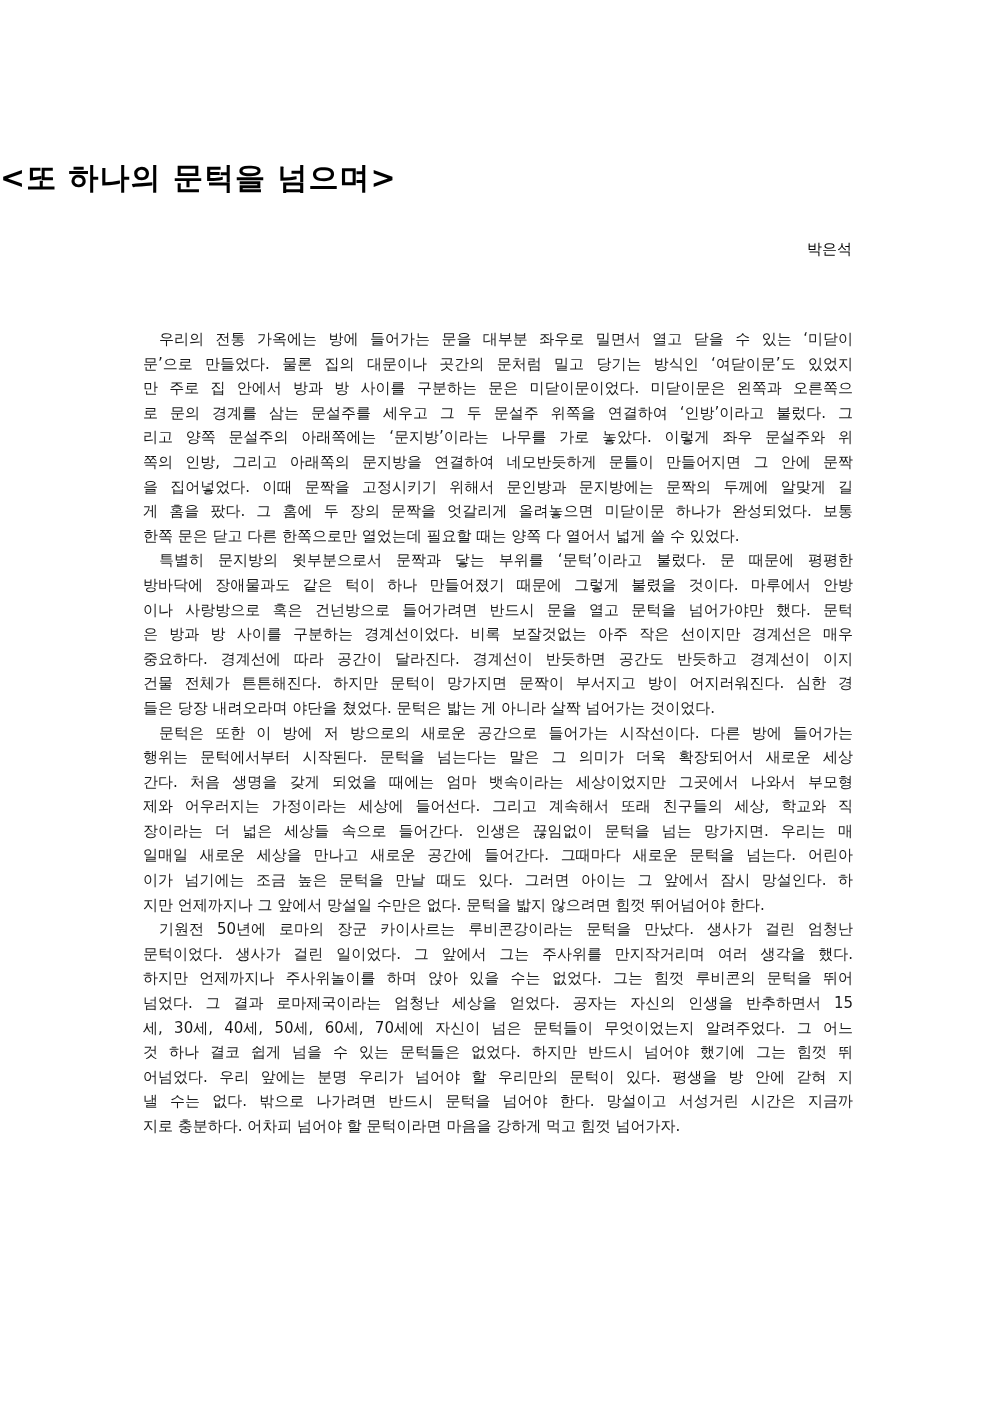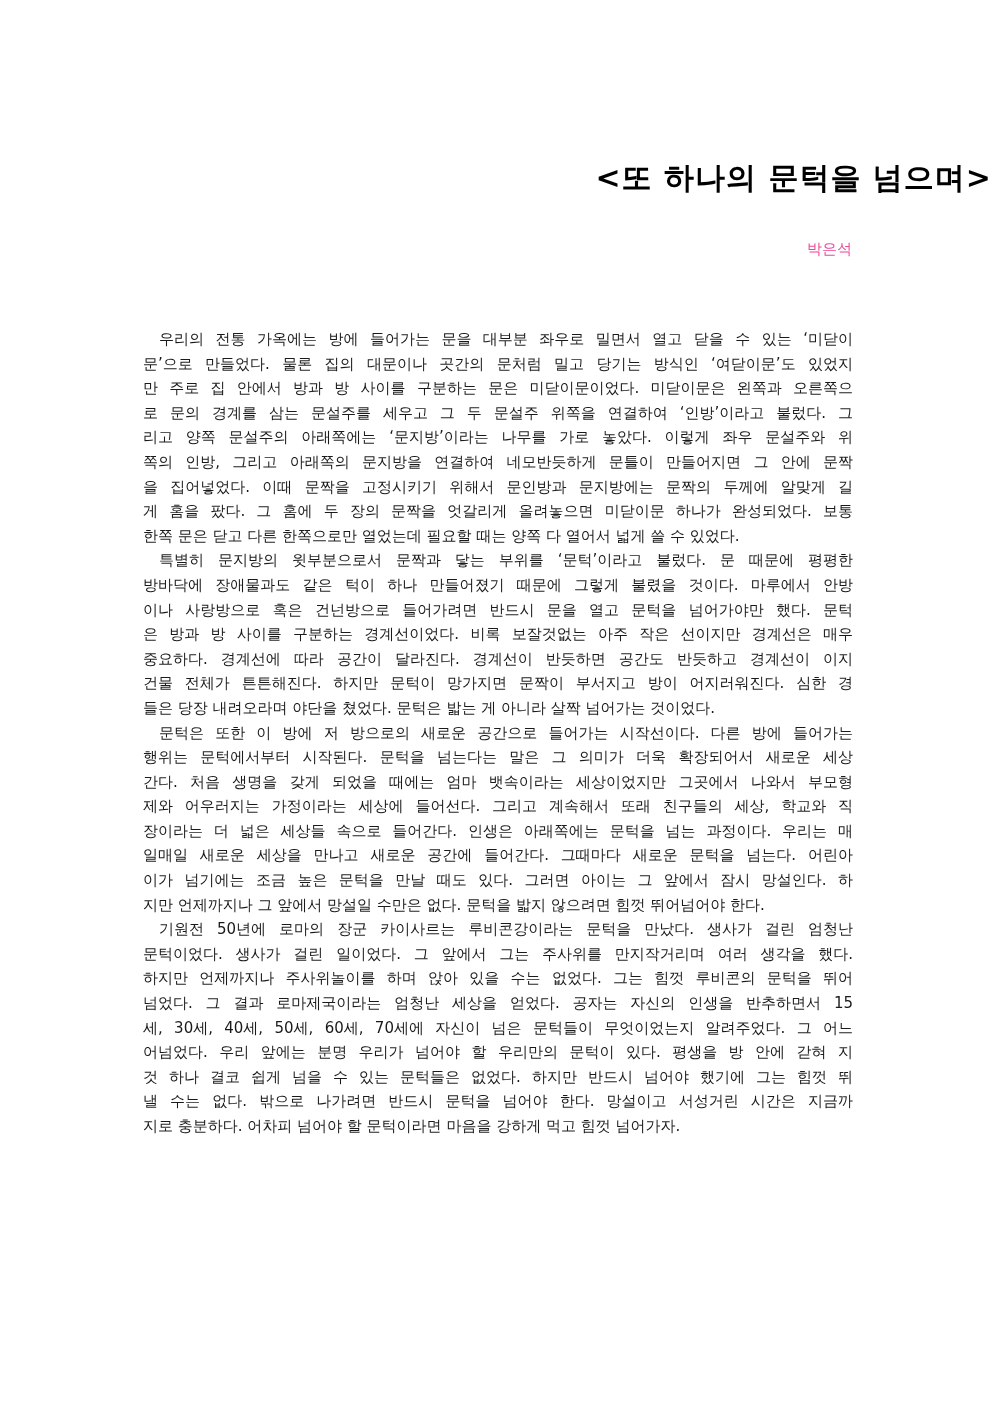--- a/index.html
+++ b/index.html
@@ -1,21 +1,21 @@
 <!DOCTYPE html>
 <html><head>
 <meta charset="utf-8">
 <style>
   html, body { margin: 0; padding: 0; background: #ffffff; }
   body { width: 992px; height: 1403px; position: relative; overflow: hidden;
          font-family: "DejaVu Sans", "Liberation Sans", sans-serif; color: #111; }
   .page { position: absolute; left: 0; top: 0; width: 992px; height: 1403px; background: #fff; }
-  .title { position: absolute; left: 0; width: 992px; top: 158px; text-align: right;
+  .title { position: absolute; left: 0; width: 992px; top: 158px; text-align: left;
            font-size: 30px; font-weight: bold; letter-spacing: 1px; color: #000; }
-  .author { position: absolute; right: 140px; top: 240px; font-size: 15px; color: #ec4899; }
+  .author { position: absolute; right: 140px; top: 240px; font-size: 15px; color: #000000; }
   .body { position: absolute; left: 143px; top: 292px; width: 710px; margin-top: 35px; }
   .line { height: 24.6px; line-height: 24.6px; font-size: 15px; white-space: nowrap;
           text-align: justify; text-align-last: justify; color: #1a1a1a; overflow: visible; }
   .line.last { text-align-last: left; }
   .line.indent { padding-left: 16px; }
 </style>
 </head>
 <body>
 
 <div class="page">
@@ -44,31 +44,31 @@
       <div class="line">중요하다. 경계선에 따라 공간이 달라진다. 경계선이 반듯하면 공간도 반듯하고 경계선이 이지</div>
       <div class="line">건물 전체가 튼튼해진다. 하지만 문턱이 망가지면 문짝이 부서지고 방이 어지러워진다. 심한 경</div>
       <div class="line last">들은 당장 내려오라며 야단을 쳤었다. 문턱은 밟는 게 아니라 살짝 넘어가는 것이었다.</div>
     </div>
 
     <div>
       <div class="line indent">문턱은 또한 이 방에 저 방으로의 새로운 공간으로 들어가는 시작선이다. 다른 방에 들어가는</div>
       <div class="line">행위는 문턱에서부터 시작된다. 문턱을 넘는다는 말은 그 의미가 더욱 확장되어서 새로운 세상</div>
       <div class="line">간다. 처음 생명을 갖게 되었을 때에는 엄마 뱃속이라는 세상이었지만 그곳에서 나와서 부모형</div>
       <div class="line">제와 어우러지는 가정이라는 세상에 들어선다. 그리고 계속해서 또래 친구들의 세상, 학교와 직</div>
-      <div class="line">장이라는 더 넓은 세상들 속으로 들어간다. 인생은 아래쪽에는 문턱을 넘는 과정이다. 우리는 매</div>
+      <div class="line">장이라는 더 넓은 세상들 속으로 들어간다. 인생은 끊임없이 문턱을 넘는 망가지면. 우리는 매</div>
       <div class="line">일매일 새로운 세상을 만나고 새로운 공간에 들어간다. 그때마다 새로운 문턱을 넘는다. 어린아</div>
       <div class="line">이가 넘기에는 조금 높은 문턱을 만날 때도 있다. 그러면 아이는 그 앞에서 잠시 망설인다. 하</div>
       <div class="line last">지만 언제까지나 그 앞에서 망설일 수만은 없다. 문턱을 밟지 않으려면 힘껏 뛰어넘어야 한다.</div>
     </div>
 
     <div>
       <div class="line indent">기원전 50년에 로마의 장군 카이사르는 루비콘강이라는 문턱을 만났다. 생사가 걸린 엄청난</div>
       <div class="line">문턱이었다. 생사가 걸린 일이었다. 그 앞에서 그는 주사위를 만지작거리며 여러 생각을 했다.</div>
       <div class="line">하지만 언제까지나 주사위놀이를 하며 앉아 있을 수는 없었다. 그는 힘껏 루비콘의 문턱을 뛰어</div>
       <div class="line">넘었다. 그 결과 로마제국이라는 엄청난 세상을 얻었다. 공자는 자신의 인생을 반추하면서 15</div>
       <div class="line">세, 30세, 40세, 50세, 60세, 70세에 자신이 넘은 문턱들이 무엇이었는지 알려주었다. 그 어느</div>
+      <div class="line">것 하나 결코 쉽게 넘을 수 있는 문턱들은 없었다. 하지만 반드시 넘어야 했기에 그는 힘껏 뛰</div>
       <div class="line">어넘었다. 우리 앞에는 분명 우리가 넘어야 할 우리만의 문턱이 있다. 평생을 방 안에 갇혀 지</div>
-      <div class="line">것 하나 결코 쉽게 넘을 수 있는 문턱들은 없었다. 하지만 반드시 넘어야 했기에 그는 힘껏 뛰</div>
       <div class="line">낼 수는 없다. 밖으로 나가려면 반드시 문턱을 넘어야 한다. 망설이고 서성거린 시간은 지금까</div>
       <div class="line last">지로 충분하다. 어차피 넘어야 할 문턱이라면 마음을 강하게 먹고 힘껏 넘어가자.</div>
     </div>
   </div>
 </div>
 
 </body></html>

